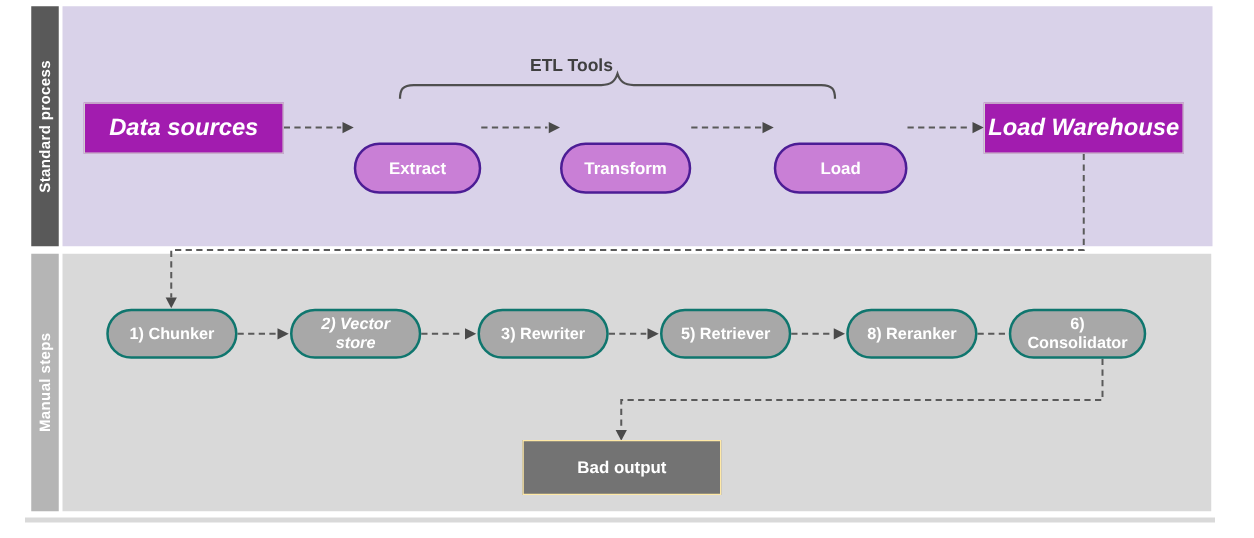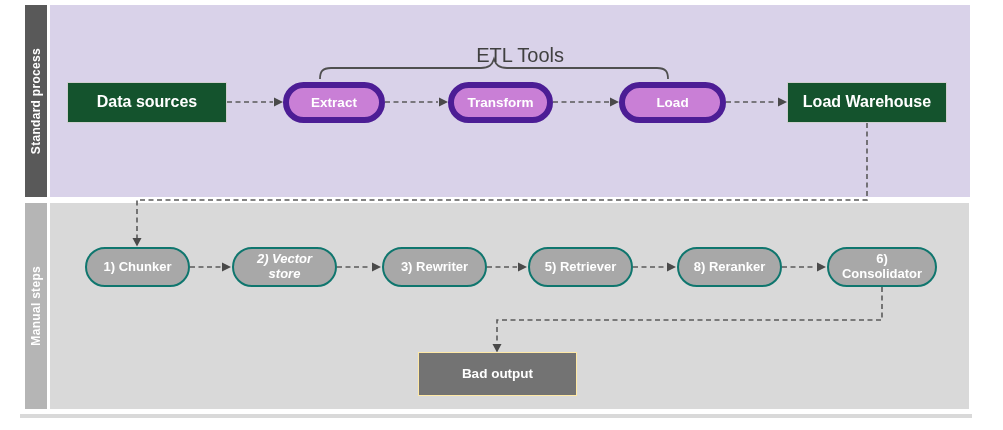--- a/index.html
+++ b/index.html
@@ -14,41 +14,41 @@
   .panel{position:absolute;}
   .panel-top{left:50px;top:5px;width:920px;height:192px;background:#d9d2e9;}
   .panel-bottom{left:50px;top:203px;width:919px;height:206px;background:#d9d9d9;}
   .strip{position:absolute;left:20px;top:414px;width:952px;height:4px;background:#d9d9d9;}
 
   
   .overlay{position:absolute;left:0;top:0;width:1003px;height:430px;pointer-events:none;}
 
   
   .node{position:absolute;display:flex;align-items:center;justify-content:center;text-align:center;color:#ffffff;font-weight:bold;line-height:1.15;z-index:2;box-sizing:border-box;}
-  .rect{background:#14532d;border:1.5px solid #cfcfcf;font-size:16px;}
-  .pill-purple{background:#c97fd6;border:6px solid #4c1d95;border-radius:22px;font-size:13.5px;}
+  .rect{background:#a21caf;border:1.5px solid #cfcfcf;font-size:19px;font-style:italic;}
+  .pill-purple{background:#c97fd6;border:2px solid #4c1d95;border-radius:22px;font-size:13.5px;margin-top:32px;}
   .pill-gray{background:#a8a8a8;border:2px solid #0f766e;border-radius:22px;font-size:13px;padding:0 8px;}
   .rect-yellow{background:#737373;border:1.5px solid #ffe9a6;font-size:13.5px;}
 
   #n-data-sources{left:67px;top:82px;width:160px;height:41px;}
   #n-extract{left:283px;top:82px;width:102px;height:41px;}
   #n-transform{left:448px;top:82px;width:105px;height:41px;}
   #n-load{left:619px;top:82px;width:107px;height:41px;}
   #n-data-warehouse{left:787px;top:82px;width:160px;height:41px;}
 
   #n-chunker{left:85px;top:247px;width:105px;height:40px;}
   #n-vector-store{left:232px;top:247px;width:105px;height:40px;font-style:italic;}
   #n-rewriter{left:382px;top:247px;width:105px;height:40px;}
   #n-retriever{left:528px;top:247px;width:105px;height:40px;}
   #n-reranker{left:677px;top:247px;width:105px;height:40px;}
-  #n-consolidator{left:827px;top:247px;width:110px;height:40px;}
+  #n-consolidator{left:807px;top:247px;width:110px;height:40px;}
 
   #n-bad-output{left:418px;top:352px;width:159px;height:44px;}
 
-  .etl-label{position:absolute;left:424px;top:44px;width:140px;text-align:right;color:#404040;font-size:20px;font-weight:normal;z-index:2;}
+  .etl-label{position:absolute;left:424px;top:44px;width:140px;text-align:left;color:#404040;font-size:14px;font-weight:bold;z-index:2;}
 </style>
 </head>
 <body>
 
 <div class="canvas">
 
   <div class="panel panel-top"></div>
   <div class="panel panel-bottom"></div>
   <div class="band band-top">
     <span class="vtext">Standard process</span>

